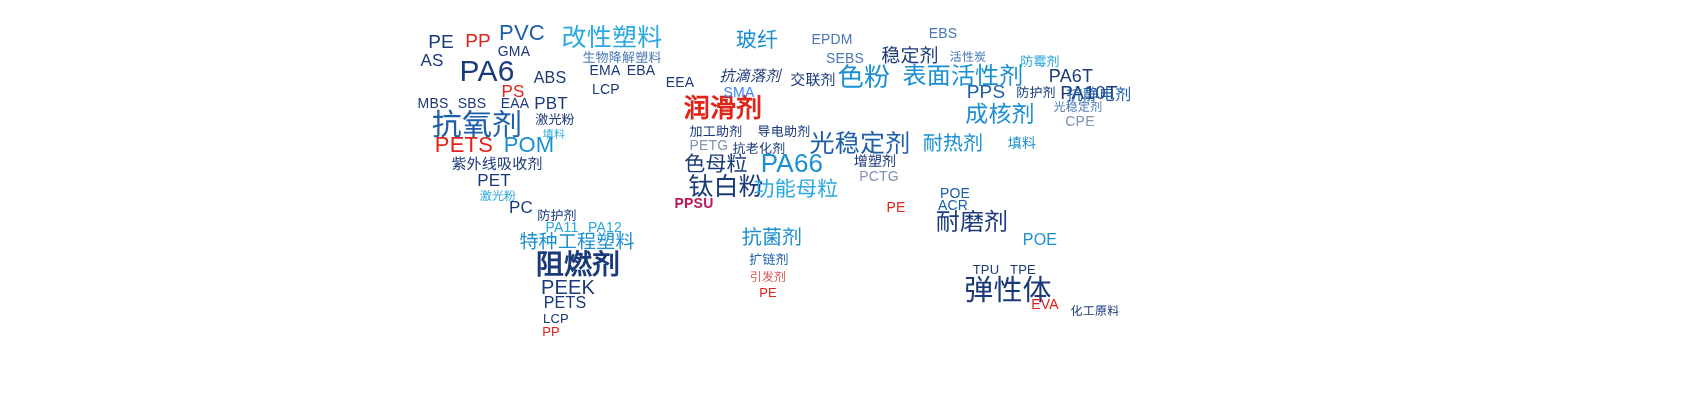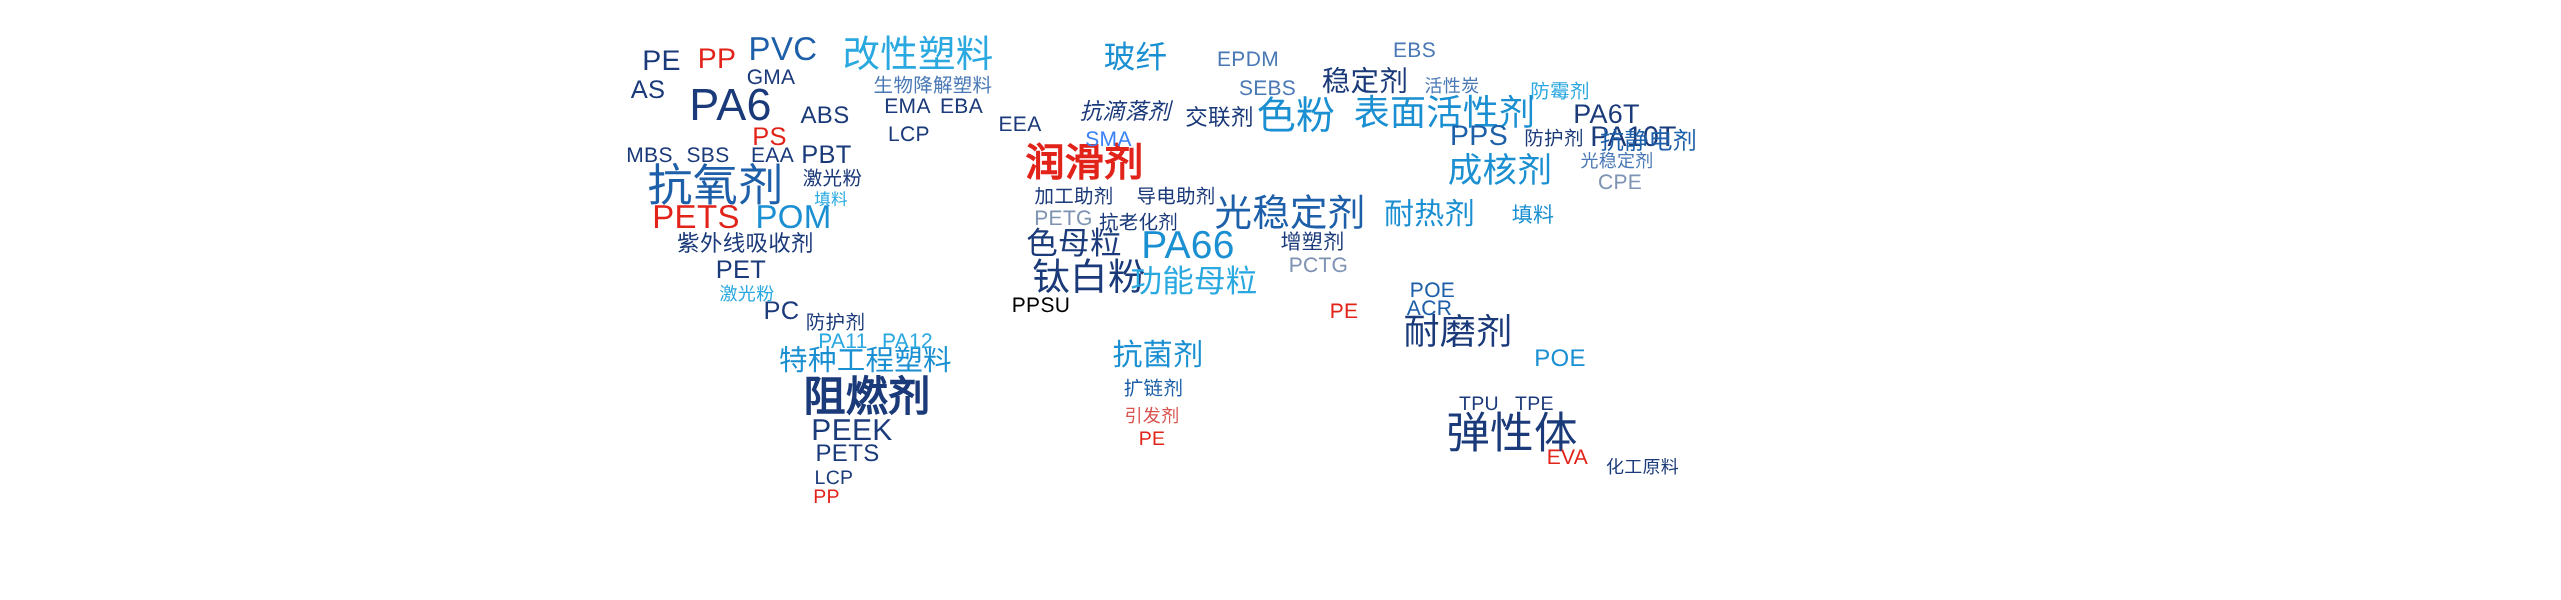--- a/index.html
+++ b/index.html
@@ -94,21 +94,21 @@
     <span class="cloud-word latin w-normal" style="left: 680px; top: 82px; font-size: 14px; color: rgb(27, 58, 122);">EEA</span>
     <span class="cloud-word latin w-normal" style="left: 606px; top: 89px; font-size: 14px; color: rgb(27, 58, 122);">LCP</span>
     <span class="cloud-word latin w-normal" style="left: 556px; top: 318px; font-size: 13px; color: rgb(27, 58, 122);">LCP</span>
     <span class="cloud-word latin w-normal" style="left: 551px; top: 331px; font-size: 13px; color: rgb(226, 35, 26);">PP</span>
     <span class="cloud-word latin w-normal" style="left: 739px; top: 92px; font-size: 14px; color: #3b82f6;">SMA</span>
     <span class="cloud-word latin w-normal" style="left: 845px; top: 58px; font-size: 14px; color: rgb(74, 121, 181);">SEBS</span>
     <span class="cloud-word latin w-normal" style="left: 832px; top: 39px; font-size: 14px; color: rgb(74, 121, 181);">EPDM</span>
     <span class="cloud-word latin w-normal" style="left: 943px; top: 33px; font-size: 14px; color: rgb(74, 121, 181);">EBS</span>
     <span class="cloud-word latin w-normal" style="left: 709px; top: 145px; font-size: 14px; color: rgb(127, 147, 179);">PETG</span>
     <span class="cloud-word latin w-normal" style="left: 879px; top: 176px; font-size: 14px; color: rgb(127, 147, 179);">PCTG</span>
-    <span class="cloud-word latin w-normal" style="left: 694px; top: 203px; font-size: 14px; color: #000000;">PPSU</span>
+    <span class="cloud-word latin w-normal" style="left: 694px; top: 203px; font-size: 14px; color: #be185d; font-weight: bold;">PPSU</span>
     <span class="cloud-word latin w-normal" style="left: 562px; top: 227px; font-size: 14px; color: rgb(42, 168, 224);">PA11</span>
     <span class="cloud-word latin w-normal" style="left: 605px; top: 227px; font-size: 14px; color: rgb(42, 168, 224);">PA12</span>
     <span class="cloud-word latin w-normal" style="left: 1080px; top: 121px; font-size: 14px; color: rgb(127, 147, 179);">CPE</span>
     <span class="cloud-word latin w-normal" style="left: 896px; top: 207px; font-size: 14px; color: rgb(226, 35, 26);">PE</span>
     <span class="cloud-word latin w-normal" style="left: 768px; top: 292px; font-size: 13px; color: rgb(226, 35, 26);">PE</span>
     <span class="cloud-word cjk w-normal" style="left: 622px; top: 57px; font-size: 13px; color: rgb(74, 121, 181);">生物降解塑料</span>
     <span class="cloud-word cjk w-normal" style="left: 750px; top: 75px; font-size: 15px; color: rgb(27, 58, 122); font-style: italic;">抗滴落剂</span>
     <span class="cloud-word cjk w-normal" style="left: 813px; top: 79px; font-size: 15px; color: rgb(27, 58, 122);">交联剂</span>
     <span class="cloud-word cjk w-normal" style="left: 968px; top: 57px; font-size: 12px; color: rgb(74, 121, 181);">活性炭</span>
     <span class="cloud-word cjk w-normal" style="left: 1040px; top: 61px; font-size: 13px; color: rgb(42, 168, 224);">防霉剂</span>

